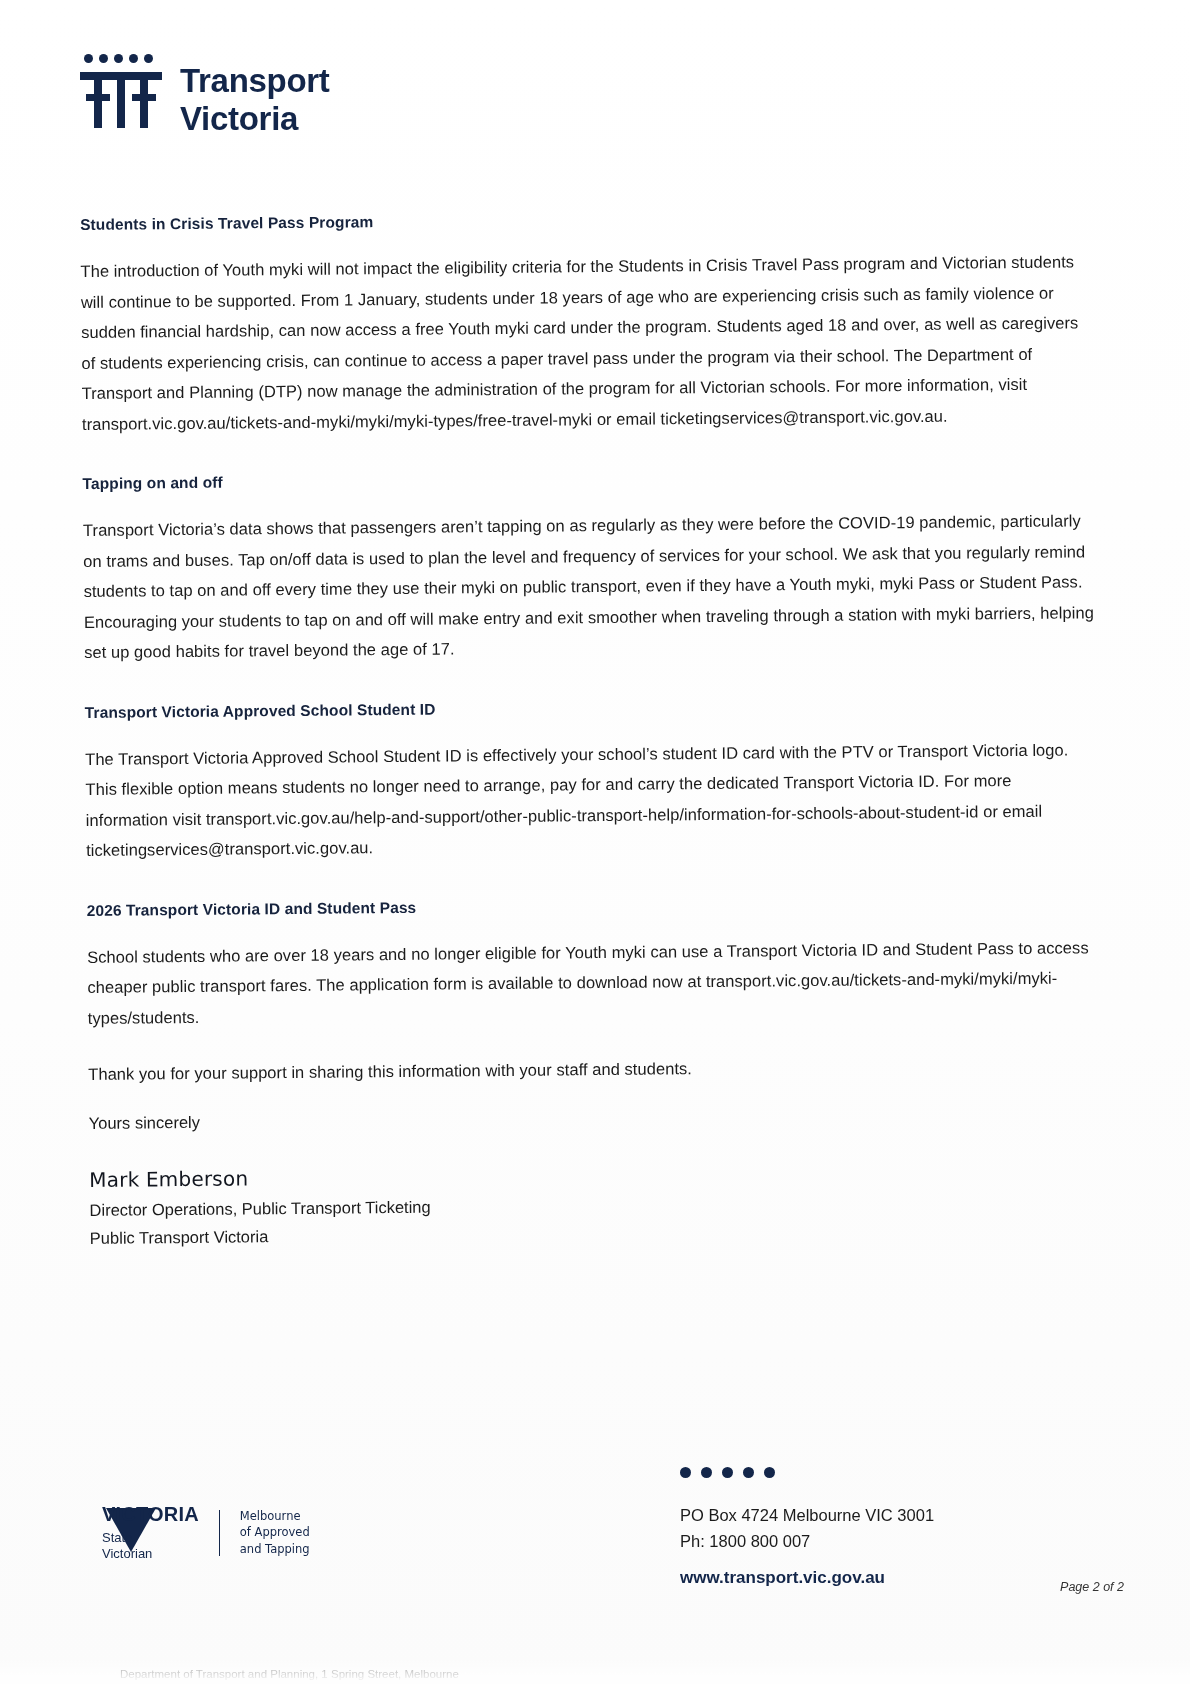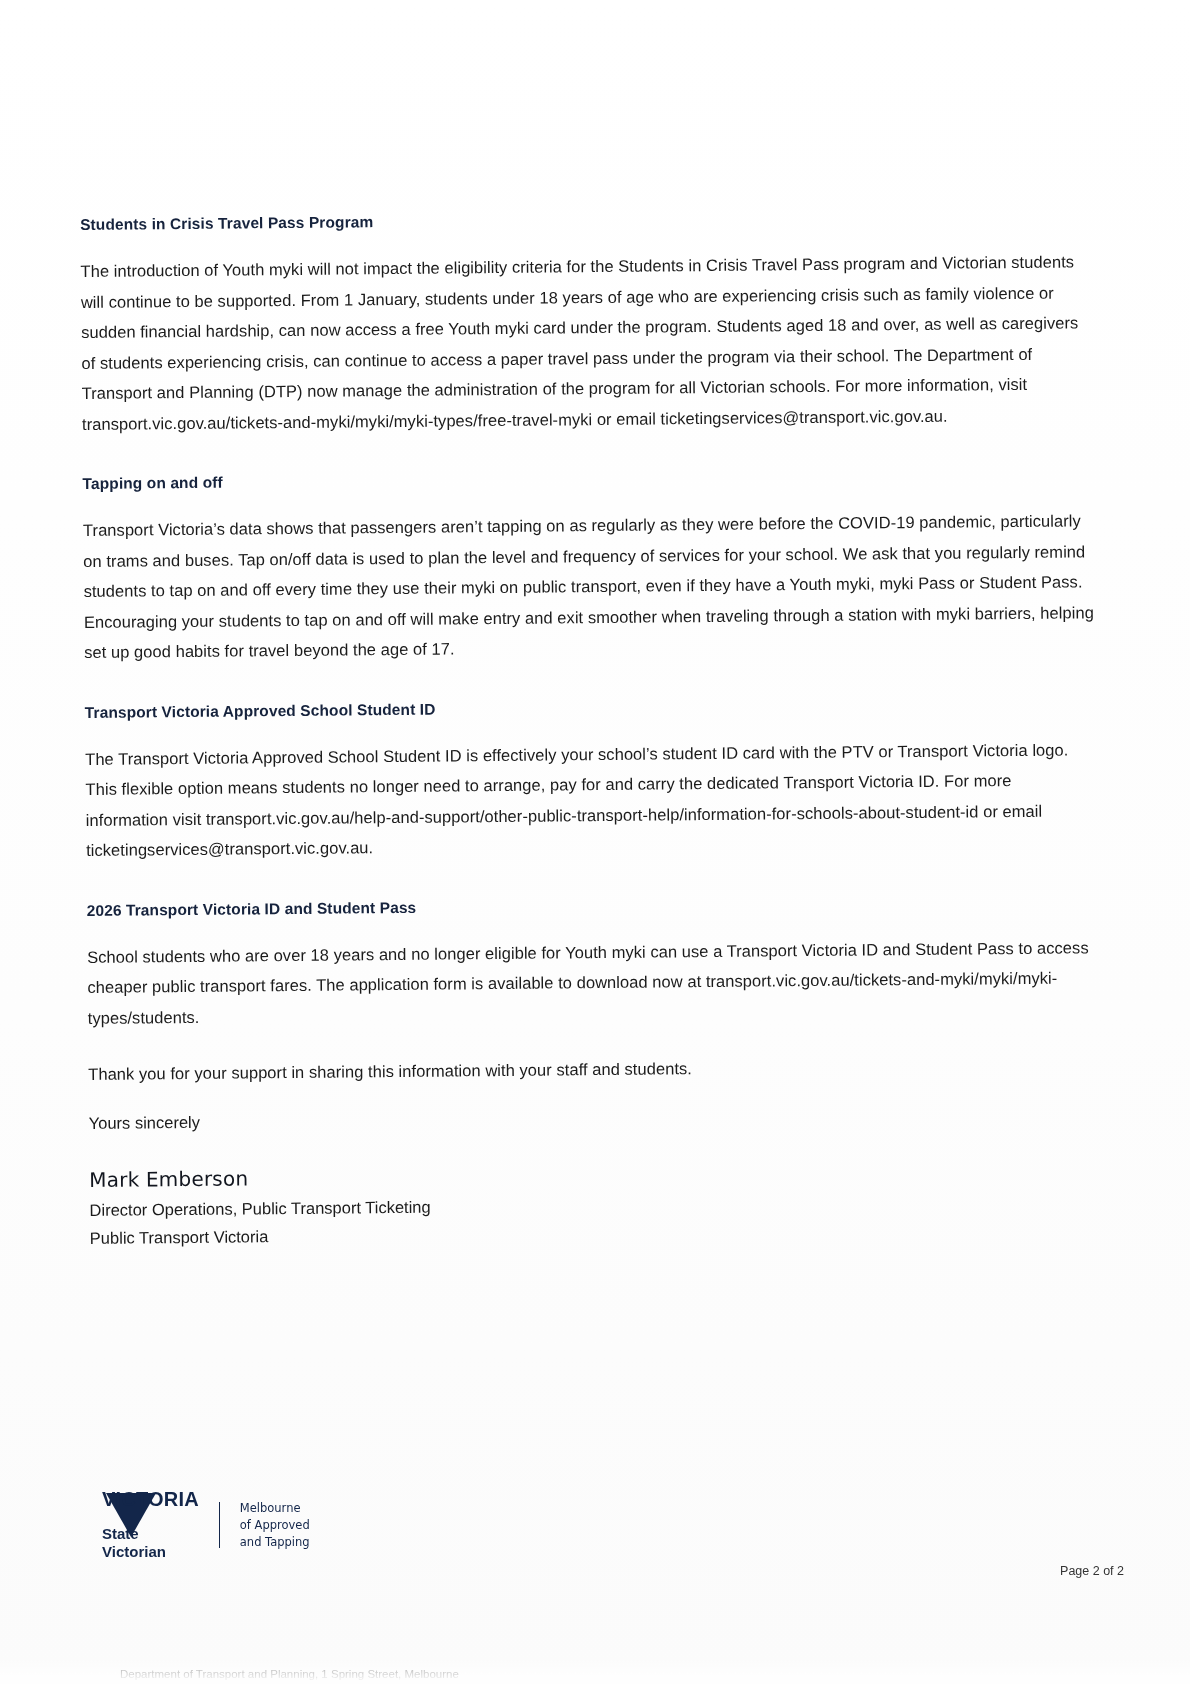--- a/index.html
+++ b/index.html
@@ -148,25 +148,25 @@
     padding-left: 4px;
   }
   .vic-main {
     font-size: 20px;
     font-weight: bold;
     color: #13264a;
     letter-spacing: 0.2px;
     line-height: 1;
   }
   .vic-sub {
-    font-size: 15px;
-    font-weight: bold;
+    font-size: 13px;
+    font-weight: normal;
     color: #13264a;
     line-height: 1.25;
-    margin-top: 16px;
+    margin-top: 6px;
   }
   .vic-div {
     width: 1px;
     height: 46px;
     background: #13264a;
     margin: 0 10px;
   }
   .vic-dept {
     font-size: 11.5px;
     color: #13264a;
@@ -197,23 +197,24 @@
   }
   .fweb {
     margin-top: 14px;
     font-size: 17px;
     font-weight: bold;
     color: #13264a;
   }
   .pagenum {
     position: absolute;
     right: 66px;
-    bottom: 106px;
+    bottom: 90px;
     font-size: 12.5px;
     color: #333;
+    font-style: italic;
   }
   .fineprint {
     position: absolute;
     left: 120px;
     bottom: 4px;
     font-size: 11.5px;
     color: #8d8d8d;
     white-space: nowrap;
   }
   .scan-fade {
@@ -222,20 +223,43 @@
     height: 26px;
     background: linear-gradient(180deg, rgba(255,255,255,0) 0%, rgba(255,255,255,0.85) 80%);
     pointer-events: none;
   }
 </style>
 </head>
 <body>
 
 <div class="page">
 
+  <div class="letterhead">
+    <div class="tv-mark">
+      <div class="tv-dots">
+        <i></i>
+          <i></i>
+          <i></i>
+          <i></i>
+          <i></i>
+      </div>
+      <svg class="tv-glyph" viewBox="0 0 86 60" xmlns="http://www.w3.org/2000/svg" aria-hidden="true">
+        <rect x="2" y="2" width="82" height="8" fill="#13264a"></rect>
+        <rect x="16" y="10" width="8" height="48" fill="#13264a"></rect>
+        <rect x="39" y="10" width="8" height="48" fill="#13264a"></rect>
+        <rect x="62" y="10" width="8" height="48" fill="#13264a"></rect>
+        <rect x="8" y="24" width="24" height="7" fill="#13264a"></rect>
+        <rect x="54" y="24" width="24" height="7" fill="#13264a"></rect>
+      </svg>
+    </div>
+    <div class="tv-wordmark">
+      <div>Transport</div>
+      <div>Victoria</div>
+    </div>
+  </div>
 
   <div class="content">
     <div class="skewwrap">
 
       <h2 class="sec">Students in Crisis Travel Pass Program</h2>
       <p class="body">The introduction of Youth myki will not impact the eligibility criteria for the Students in Crisis Travel Pass program and Victorian students will continue to be supported. From 1 January, students under 18 years of age who are experiencing crisis such as family violence or sudden financial hardship, can now access a free Youth myki card under the program. Students aged 18 and over, as well as caregivers of students experiencing crisis, can continue to access a paper travel pass under the program via their school. The Department of Transport and Planning (DTP) now manage the administration of the program for all Victorian schools. For more information, visit transport.vic.gov.au/tickets-and-myki/myki/myki-types/free-travel-myki or email ticketingservices@transport.vic.gov.au.</p>
 
       <h2 class="sec gap">Tapping on and off</h2>
       <p class="body">Transport Victoria’s data shows that passengers aren’t tapping on as regularly as they were before the COVID-19 pandemic, particularly on trams and buses. Tap on/off data is used to plan the level and frequency of services for your school. We ask that you regularly remind students to tap on and off every time they use their myki on public transport, even if they have a Youth myki, myki Pass or Student Pass. Encouraging your students to tap on and off will make entry and exit smoother when traveling through a station with myki barriers, helping set up good habits for travel beyond the age of 17.</p>
 
@@ -269,19 +293,31 @@
         </div>
         <div class="vic-div"></div>
         <div class="vic-dept">
           <div>Melbourne</div>
           <div>of Approved</div>
           <div>and Tapping</div>
         </div>
       </div>
     </div>
 
+    <div class="footer-right">
+      <div class="fdots">
+        <i></i>
+          <i></i>
+          <i></i>
+          <i></i>
+          <i></i>
+      </div>
+      <div class="faddr">PO Box 4724 Melbourne VIC 3001</div>
+      <div class="faddr">Ph: 1800 800 007</div>
+      <div class="fweb">www.transport.vic.gov.au</div>
+    </div>
 
     <div class="pagenum">Page 2 of 2</div>
     <div class="fineprint">Department of Transport and Planning, 1 Spring Street, Melbourne</div>
     <div class="scan-fade"></div>
   </div>
 
 </div>
 
 </body></html>

